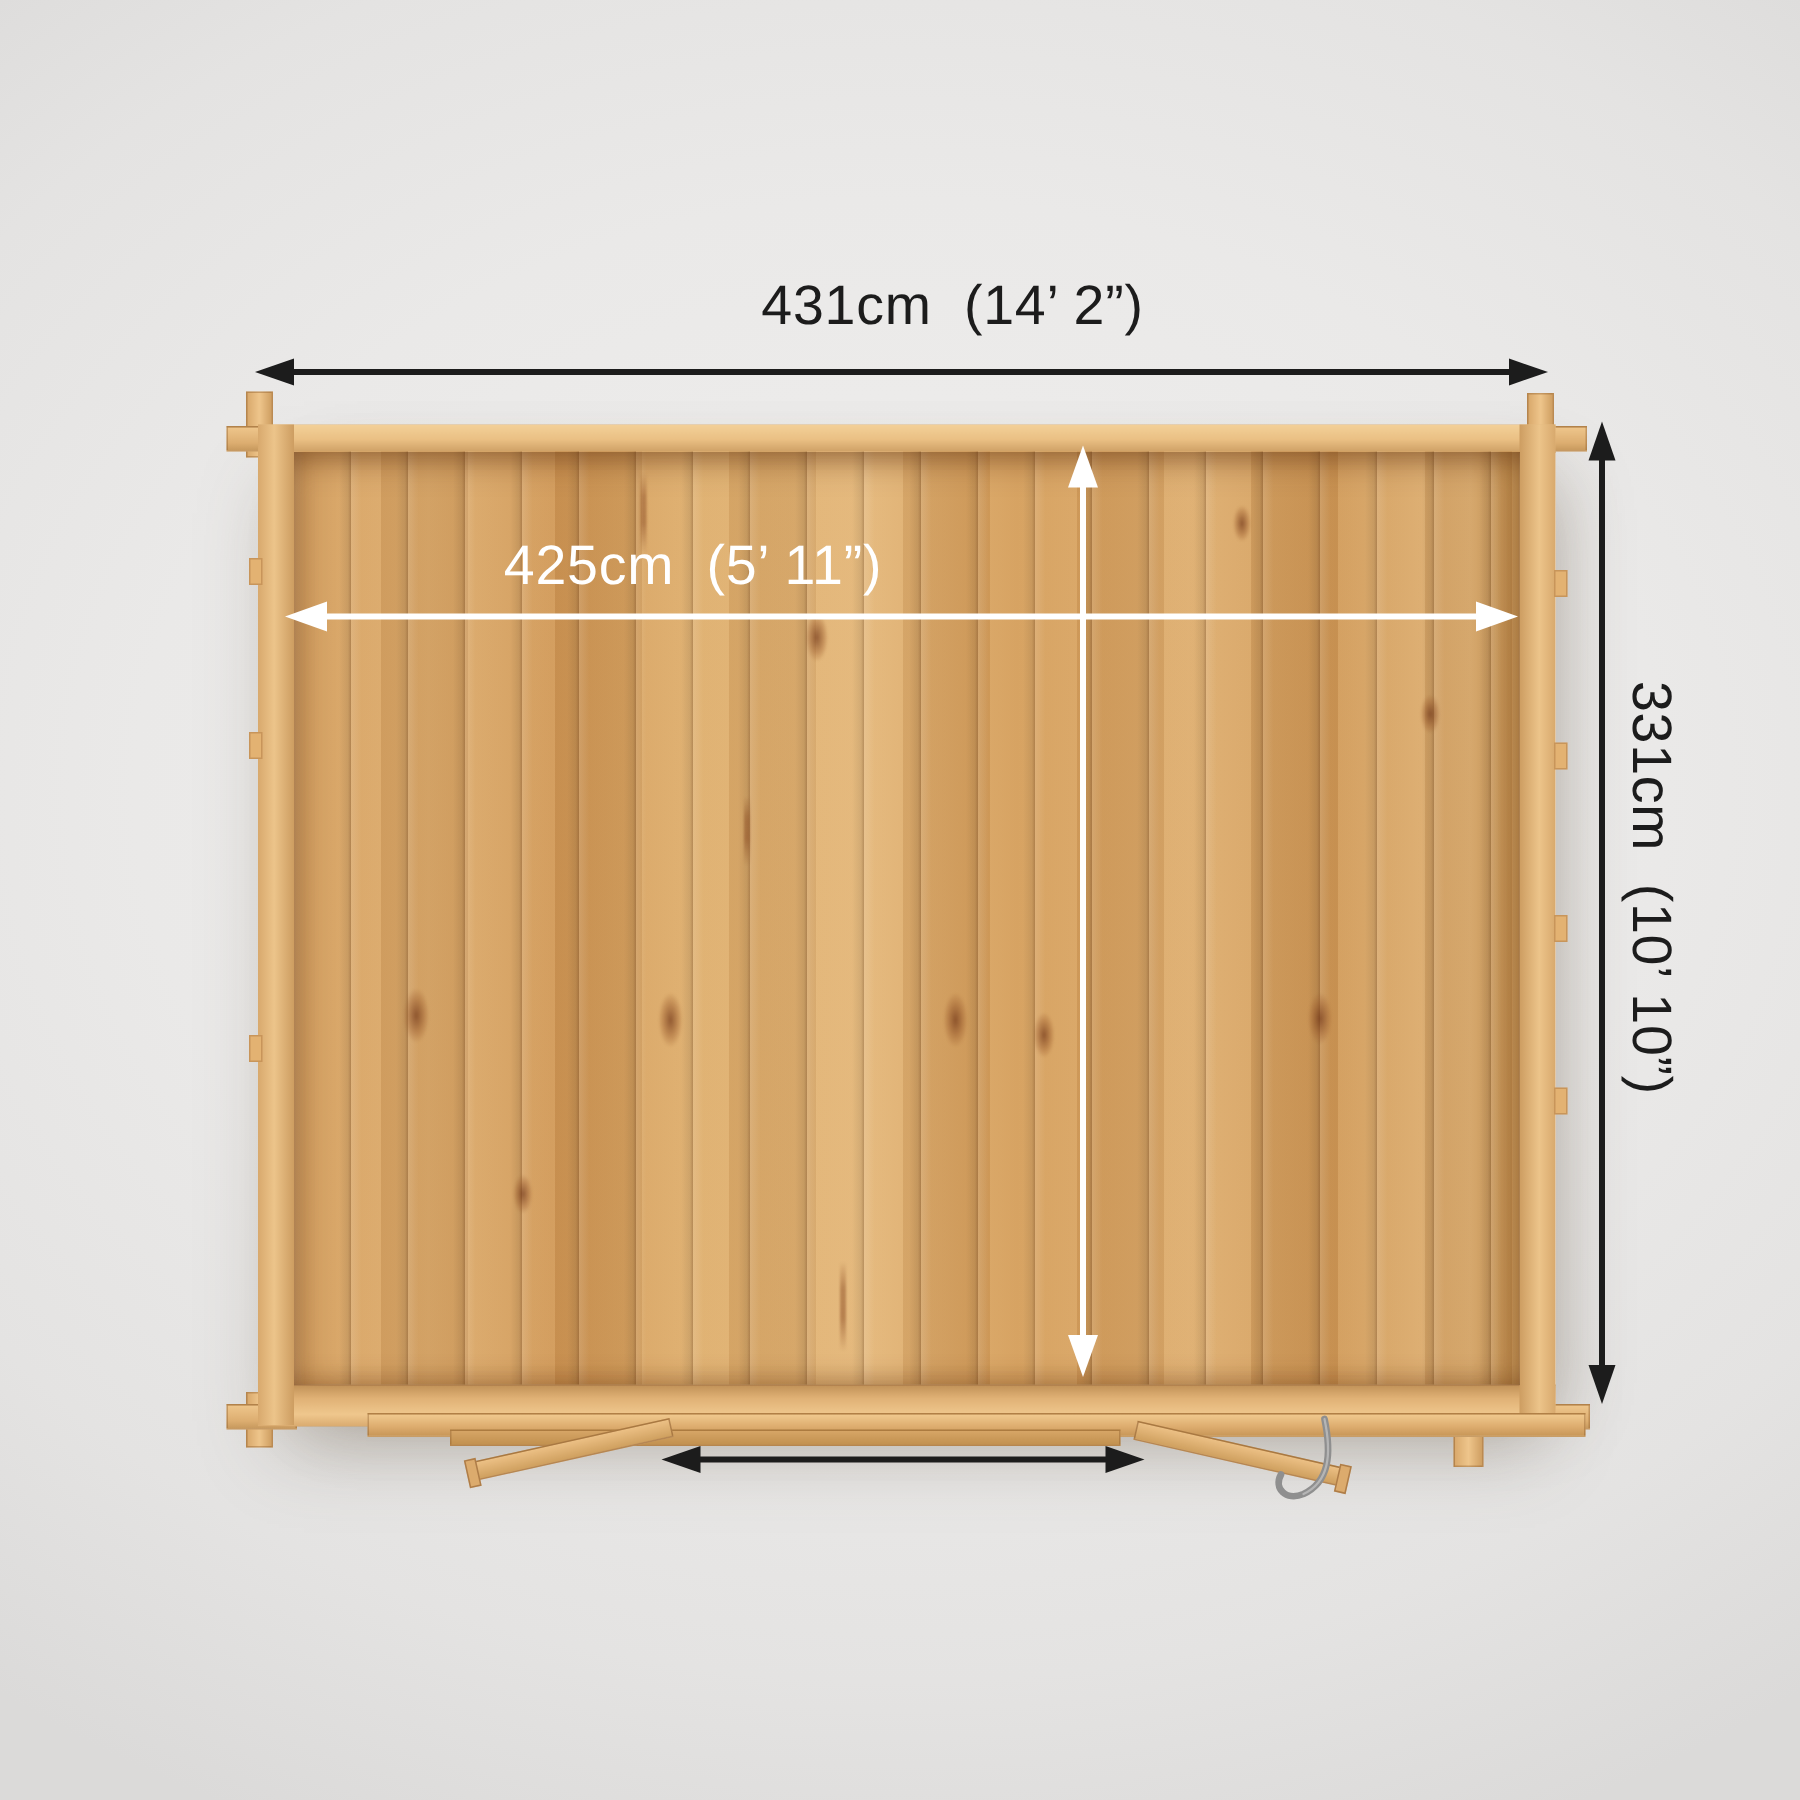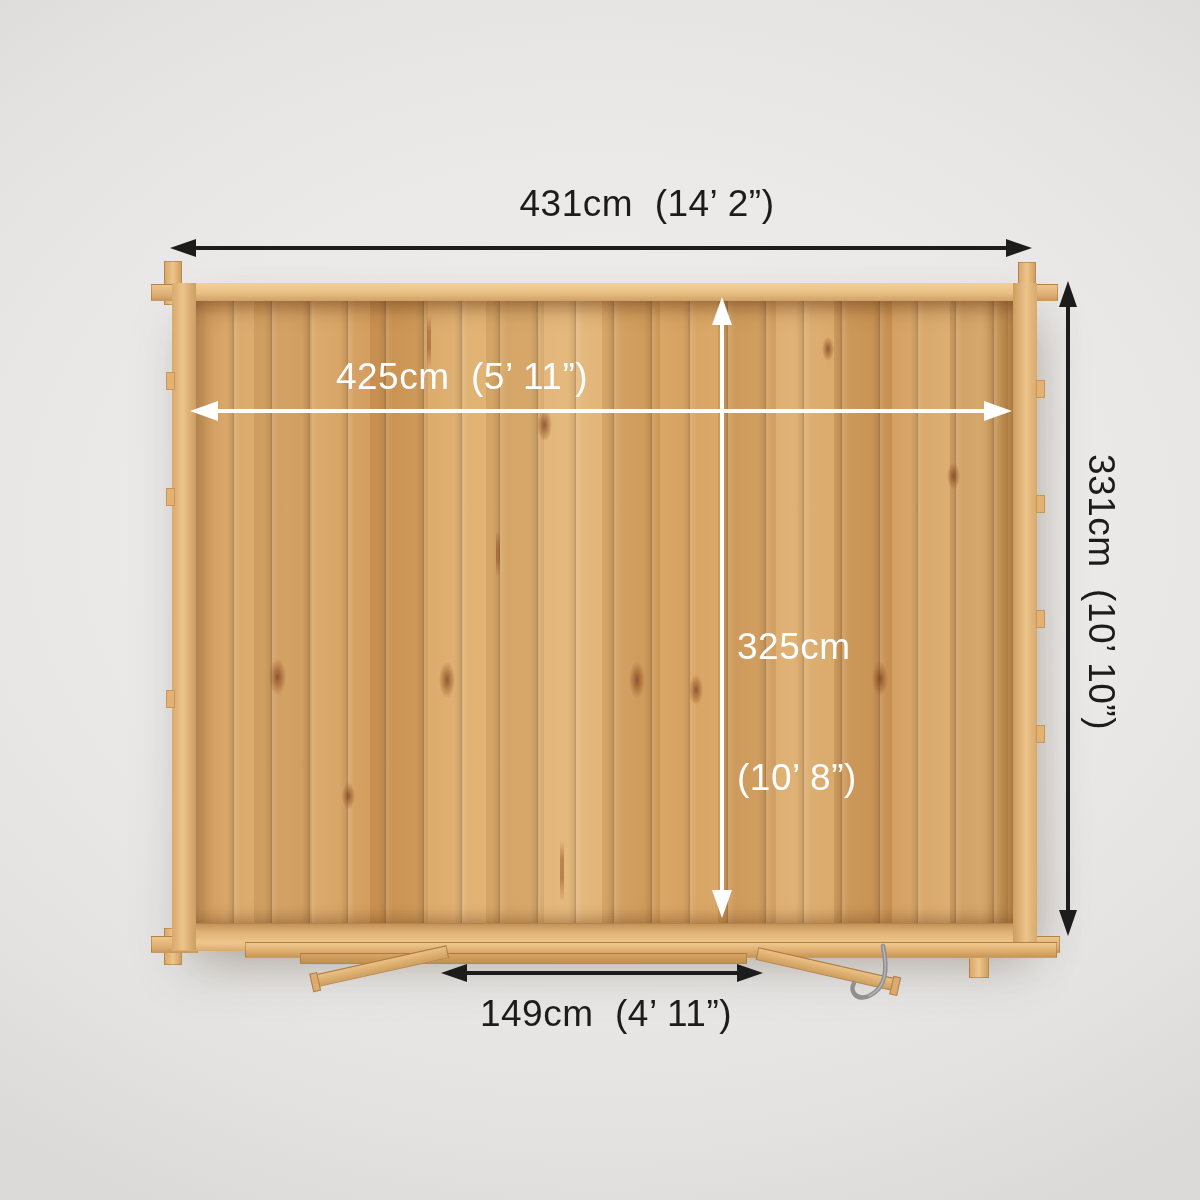--- a/index.html
+++ b/index.html
@@ -158,41 +158,36 @@
     </div>
   <div class="door door-right">
       <span class="door-cap"></span>
     </div>
 
   <svg class="hook-svg" width="60" height="68" viewBox="0 0 60 68">
     <path d="M38 8 C43 32 41 50 24 58 C12 63 4 54 9 45" fill="none" stroke="#8f8f8f" stroke-width="4.5" stroke-linecap="round"></path>
     <path d="M38 8 C43 32 41 50 24 58" fill="none" stroke="#b5b5b5" stroke-width="1.5" stroke-linecap="round"></path>
   </svg>
 
-  <div class="dim-label" style="left:635px;top:182px;transform:translateX(-50%);margin-left:12px;">431cm  (14’ 2”)</div>
+  <div class="dim-label" style="left:635px;top:182px;transform:translateX(-50%);">431cm  (14’ 2”)</div>
   <div class="line" style="left:190px;top:246px;width:816px;height:4px;"></div>
   <div class="ah ah-left" style="left:170px;top:239px;"></div>
   <div class="ah ah-right" style="left:1006px;top:239px;"></div>
 
   <div class="dim-label" style="left:1101px;top:592px;transform:translate(-50%,-50%) rotate(90deg);">331cm  (10’ 10”)</div>
   <div class="line" style="left:1066px;top:306px;width:4px;height:608px;"></div>
   <div class="ah ah-up" style="left:1059px;top:281px;"></div>
   <div class="ah ah-down" style="left:1059px;top:910px;"></div>
 
   <div class="dim-label light" style="left:462px;top:355px;transform:translateX(-50%);">425cm  (5’ 11”)</div>
   <div class="line light" style="left:216px;top:409px;width:770px;height:4px;"></div>
   <div class="ah light ah-left" style="left:190px;top:401px;"></div>
   <div class="ah light ah-right" style="left:984px;top:401px;"></div>
 
-  <div class="dim-label light" style="left:737px;top:538px;">
-    <div>325cm</div>
-    <div>(10’ 8”)</div>
-  </div>
   <div class="line light" style="left:720px;top:322px;width:4px;height:572px;"></div>
   <div class="ah light ah-up" style="left:712px;top:297px;"></div>
   <div class="ah light ah-down" style="left:712px;top:890px;"></div>
 
-  <div class="dim-label" style="left:606px;top:992px;transform:translateX(-50%);">149cm  (4’ 11”)</div>
   <div class="line" style="left:466px;top:971px;width:272px;height:4px;"></div>
   <div class="ah ah-left" style="left:441px;top:964px;"></div>
   <div class="ah ah-right" style="left:737px;top:964px;"></div>
 
 </div>
 
 </body></html>

